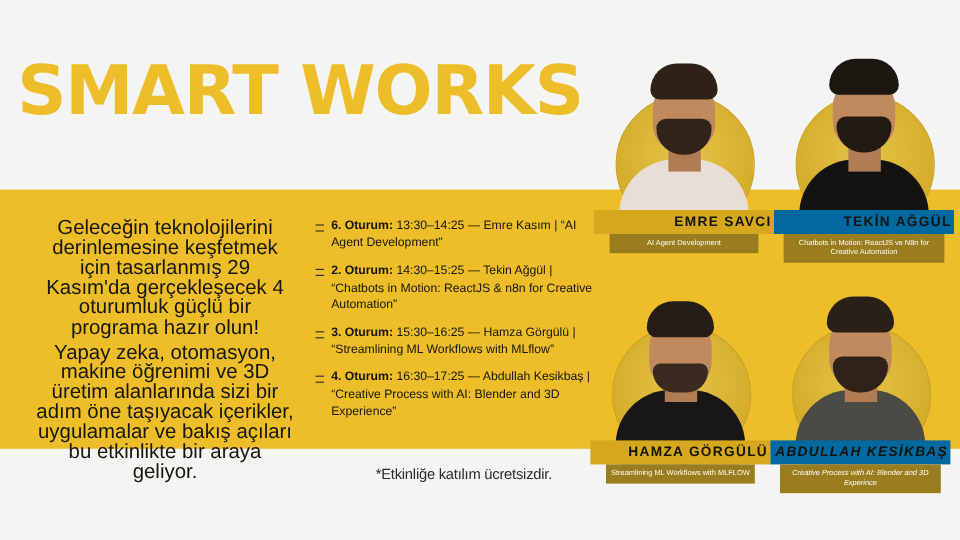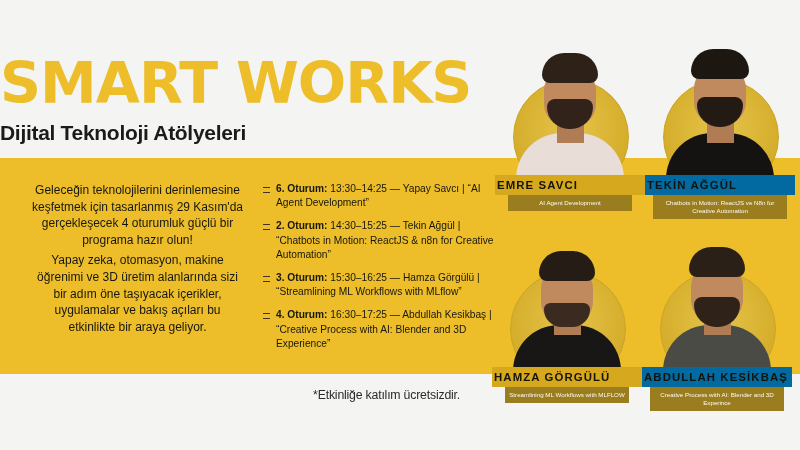--- a/index.html
+++ b/index.html
@@ -31,21 +31,21 @@
     height: 216px;
     background: #edbe29;
   }
 
   
   .header {
     position: absolute;
     left: 0;
     top: 46px;
     width: 500px;
-    margin-top: 7px;
+    text-align: center;
   }
   .title {
     font-size: 57px;
     line-height: 60px;
     font-weight: bold;
     color: #edbe29;
     letter-spacing: -1px;
     font-family: "DejaVu Sans", sans-serif;
     white-space: nowrap;
   }
@@ -59,21 +59,21 @@
   }
 
   
   .desc {
     position: absolute;
     left: 30px;
     top: 182px;
     width: 215px;
     text-align: center;
     color: #17170f;
-    font-size: 12px;
+    font-size: 17px;
     line-height: 16.6px;
   }
   .desc p { margin: 0; }
   .desc p + p { margin-top: 4px; }
 
   
   .sessions {
     position: absolute;
     left: 263px;
     top: 182px;
@@ -112,21 +112,21 @@
   }
 
   
   .speaker {
     position: absolute;
     width: 150px;
   }
   .sp-1 { left: 495px; top: 30px; }
   .sp-2 { left: 645px; top: 30px; }
   .sp-3 { left: 492px; top: 222px; }
-  .sp-4 { left: 642px; top: 222px; }
+  .sp-4 { left: 642px; top: 222px; font-style: italic; }
 
   .photo-wrap {
     position: relative;
     width: 150px;
     height: 165px;
   }
   .ring {
     position: absolute;
     left: 18px;
     bottom: 0;
@@ -209,21 +209,21 @@
   .sp-4 .torso { background: #4a4b45; }
 
   .nameplate {
     position: relative;
     margin-top: -20px;
     background: #d6a81e;
     color: #14140c;
     font-weight: bold;
     font-size: 11.4px;
     letter-spacing: 1.1px;
-    text-align: left;
+    text-align: right;
     padding: 4px 2px 4px 2px;
     white-space: nowrap;
     z-index: 5;
   }
   .sp-2 .nameplate, .sp-4 .nameplate { background: #0369a1; }
   .roleplate {
     position: relative;
     margin: 0 auto;
     width: 116px;
     background: #9a7d1e;
@@ -238,35 +238,34 @@
 </style>
 </head>
 <body>
 
 <div id="poster">
 
   <div class="band"></div>
 
   <div class="header">
     <div class="title">SMART WORKS</div>
-    <div class="subtitle">Dijital Teknoloji Atölyeleri</div>
   </div>
 
   <div class="desc">
     <p>Geleceğin teknolojilerini derinlemesine keşfetmek için tasarlanmış 29 Kasım'da gerçekleşecek 4 oturumluk güçlü bir programa hazır olun!</p>
     <p>Yapay zeka, otomasyon, makine öğrenimi ve 3D üretim alanlarında sizi bir adım öne taşıyacak içerikler, uygulamalar ve bakış açıları bu etkinlikte bir araya geliyor.</p>
   </div>
 
   <div class="sessions">
     <div class="session">
       <span class="bullet"></span>
       <b>6. Oturum:</b>
       <span>13:30–14:25</span>
       <span>—</span>
-      <span>Yapay Savcı</span>
+      <span>Emre Kasım</span>
       <span>|</span>
       <span>“AI Agent Development”</span>
     </div>
     <div class="session">
       <span class="bullet"></span>
       <b>2. Oturum:</b>
       <span>14:30–15:25</span>
       <span>—</span>
       <span>Tekin Ağgül</span>
       <span>|</span>

